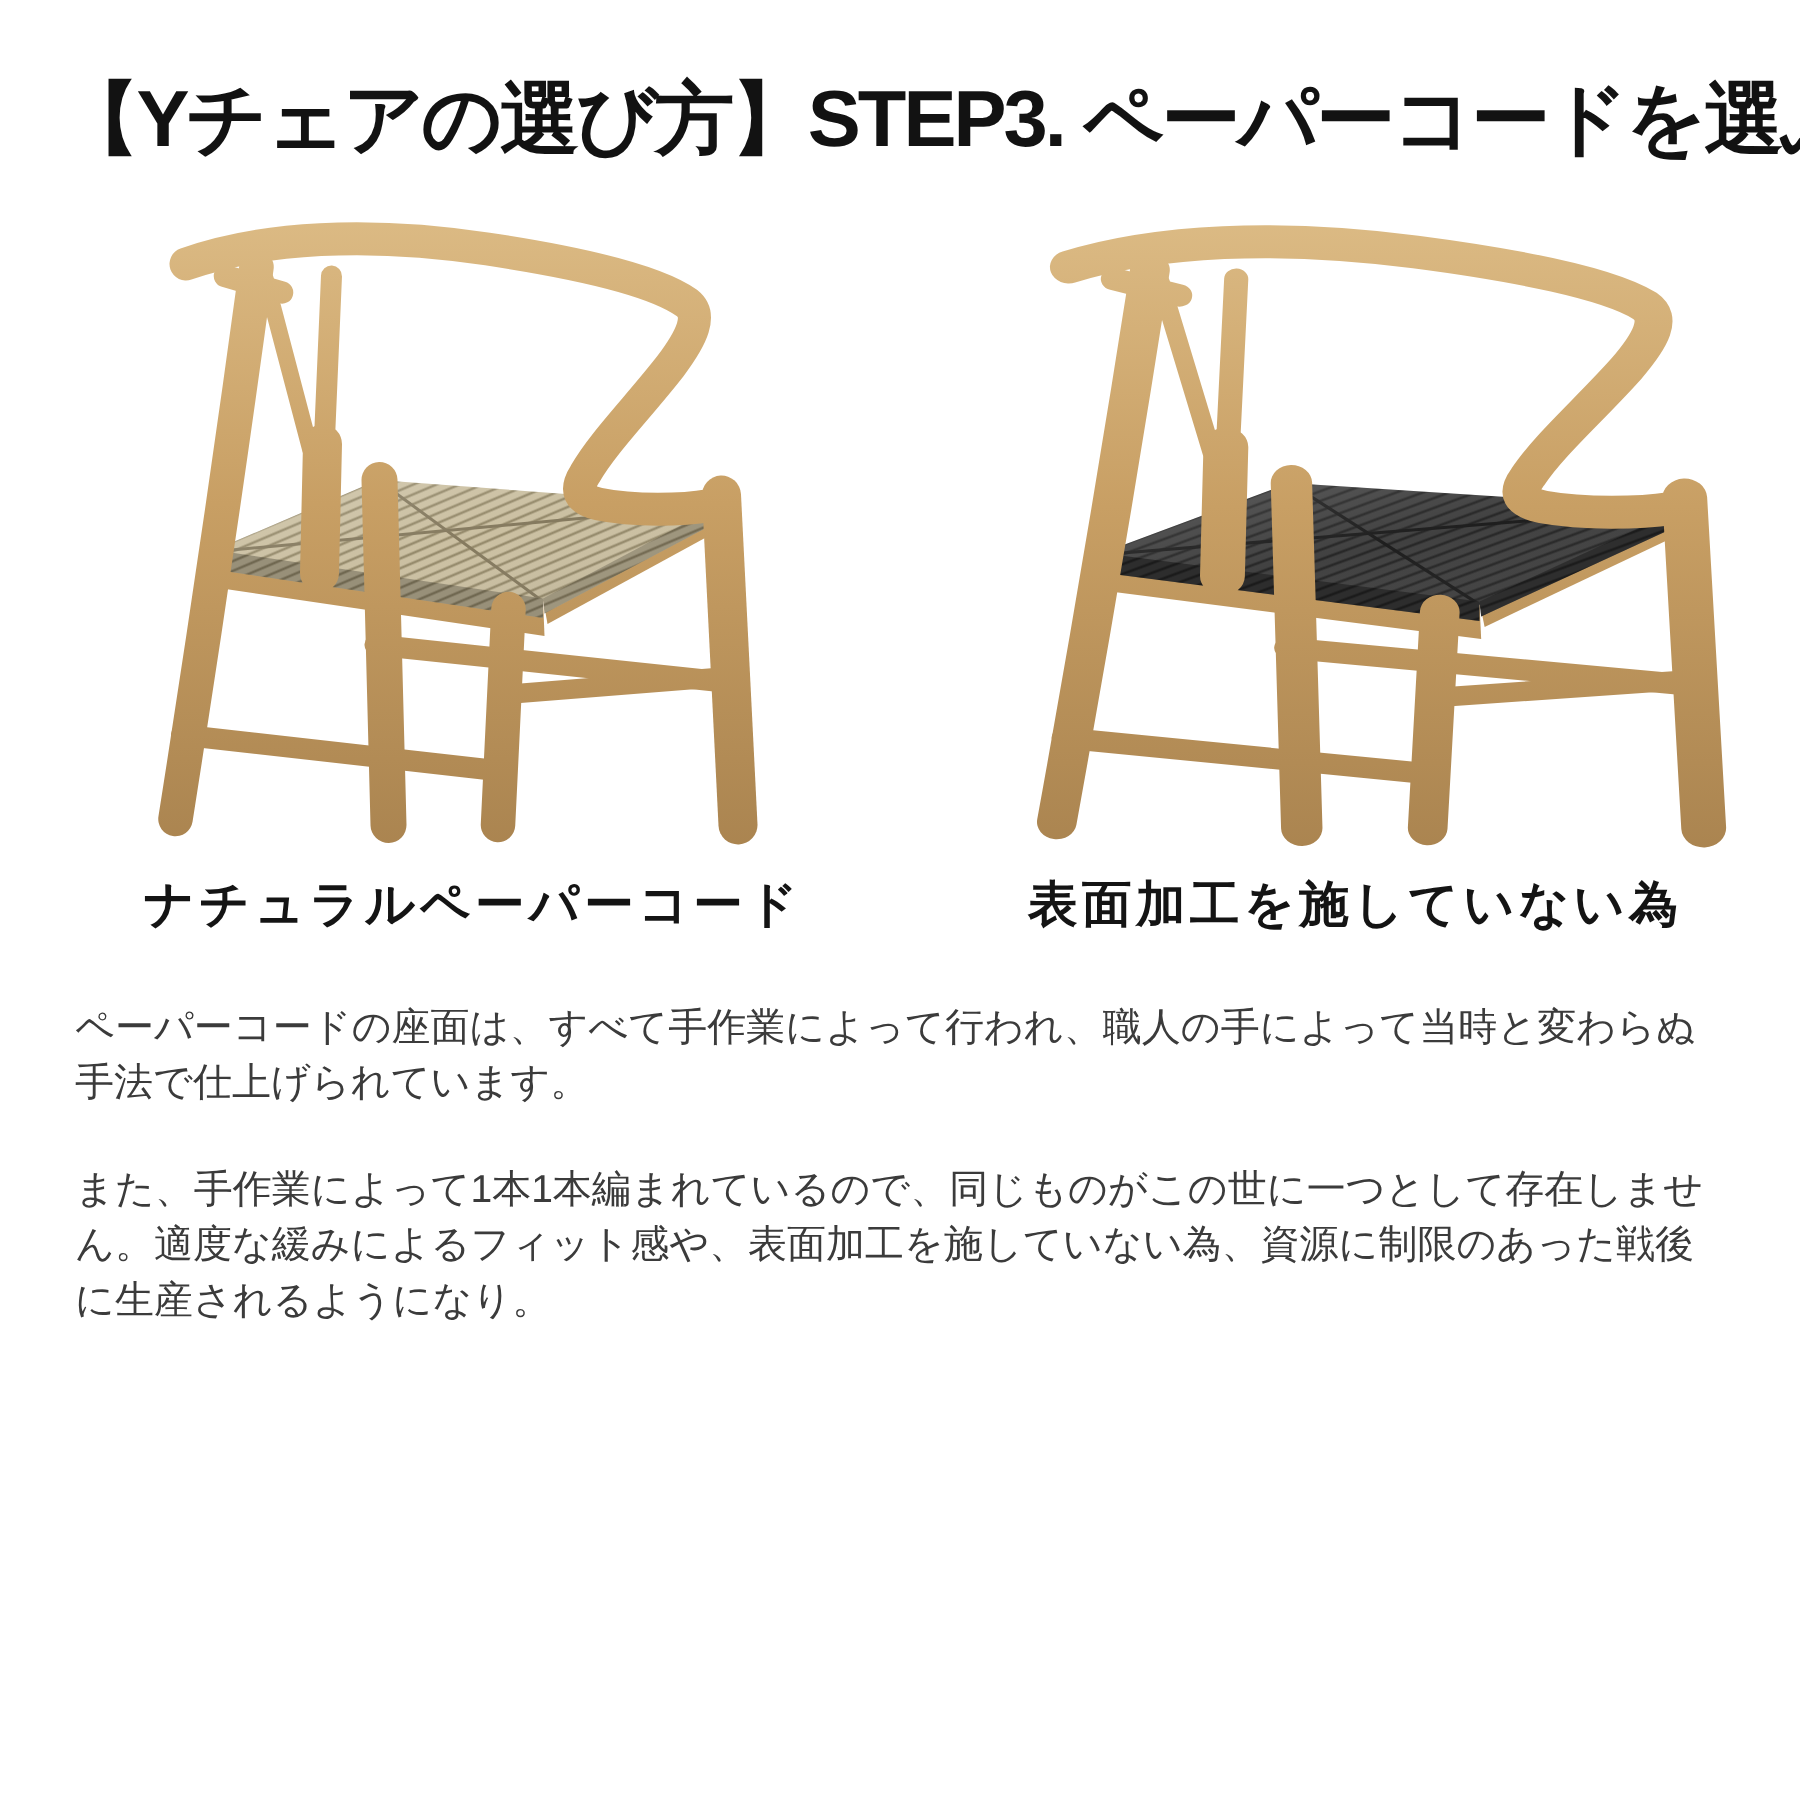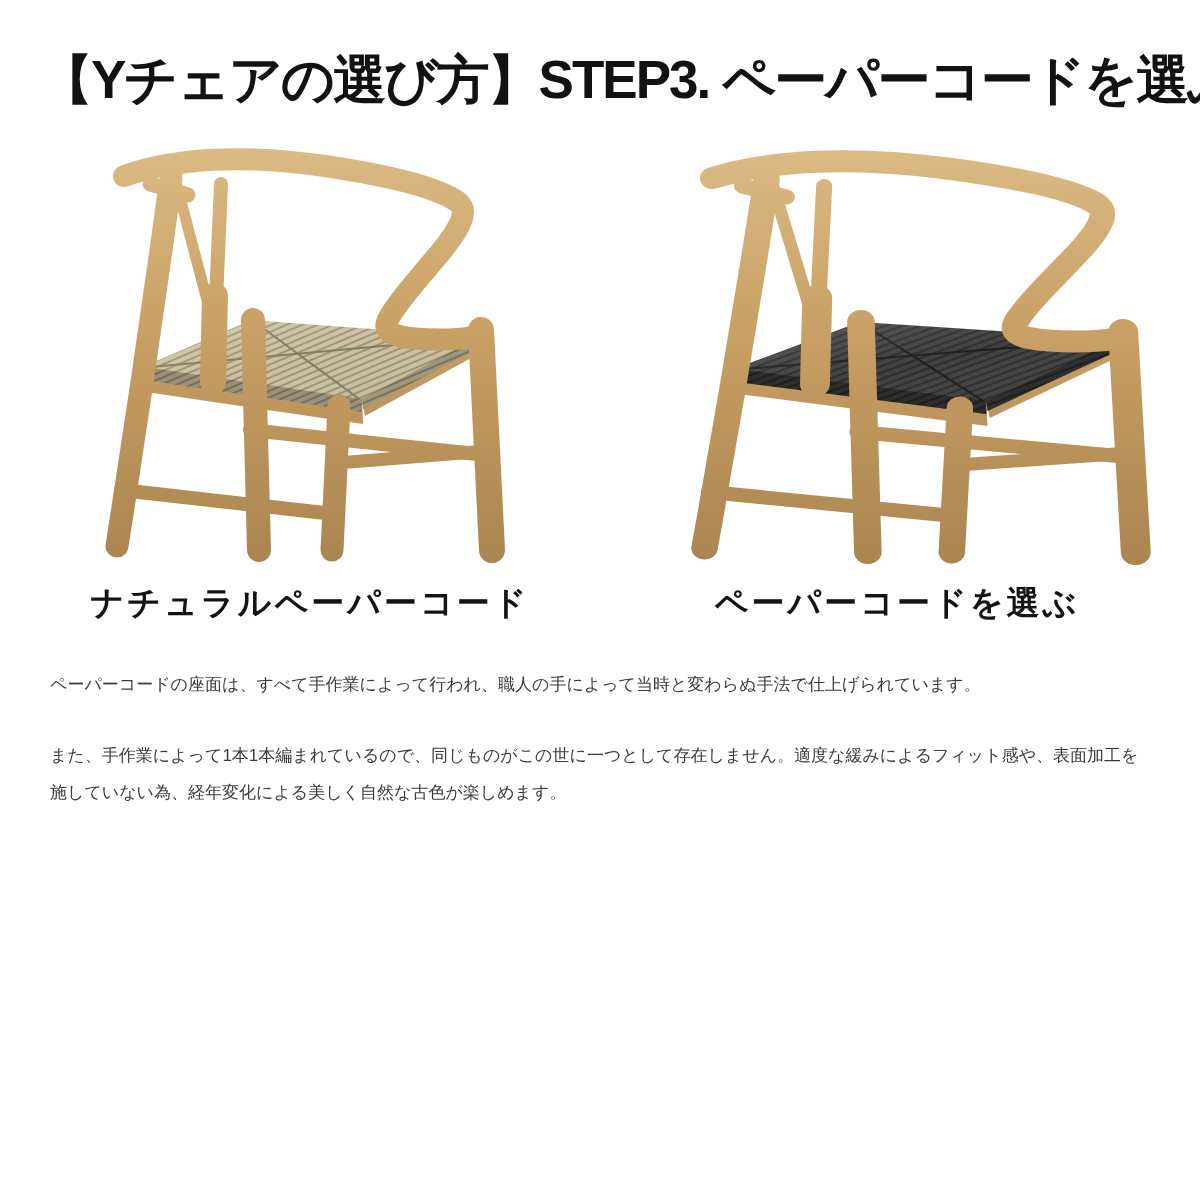--- a/index.html
+++ b/index.html
@@ -7,28 +7,28 @@
     width:1200px;height:1200px;position:relative;overflow:hidden;background:#ffffff;
     font-family:"Liberation Sans","DejaVu Sans",sans-serif;
   }
   .title{
     position:absolute;left:40px;top:50px;margin:0;
     font-size:53px;font-weight:900;letter-spacing:-2px;line-height:60px;
     color:#121212;white-space:nowrap;
   }
   .chairs-svg{position:absolute;left:0;top:0;width:1200px;height:1200px;display:block;}
   .caption{
-    position:absolute;top:581px;width:450px;text-align:center;
+    position:absolute;top:581px;width:450px;text-align:right;
     font-size:33px;font-weight:700;letter-spacing:3px;color:#141414;
   }
   .caption.natural{left:85px;}
   .caption.black{left:672px;}
   .bodytext{
     position:absolute;left:50px;top:666px;width:1104px;
-    font-size:17px;line-height:37px;color:#3b3b3b;
+    font-size:26px;line-height:37px;color:#3b3b3b;
     text-align:left;word-break:break-all;
   }
   .bodytext p{margin:0 0 34px 0;}
 </style>
 </head>
 <body>
 
 <h1 class="title">【Yチェアの選び方】STEP3. ペーパーコードを選ぶ</h1>
 
 <svg class="chairs-svg" viewBox="0 0 1200 1200" aria-hidden="true">
@@ -94,18 +94,18 @@
     <path d="M140 368 L252 320 L481 337 L362 401 Z" fill="url(#sheen)"></path>
     <path d="M138 366 L362 399 L362 412 L138 379 Z" fill="url(#weaveB)"></path>
     <path d="M138 366 L362 399 L362 412 L138 379 Z" fill="rgba(0,0,0,0.3)"></path>
     <path d="M362 399 L481 336 L482 346 L363 409 Z" fill="url(#weaveB)"></path>
     <path d="M362 399 L481 336 L482 346 L363 409 Z" fill="rgba(0,0,0,0.28)"></path>
     <use href="#chairFrame"></use>
   </g>
 </svg>
 
 <div class="caption natural">ナチュラルペーパーコード</div>
-<div class="caption black">ペーパーコードを選ぶ</div>
+<div class="caption black">表面加工を施していない為</div>
 
 <div class="bodytext">
   <p>ペーパーコードの座面は、すべて手作業によって行われ、職人の手によって当時と変わらぬ手法で仕上げられています。</p>
-  <p>また、手作業によって1本1本編まれているので、同じものがこの世に一つとして存在しません。適度な緩みによるフィット感や、表面加工を施していない為、経年変化による美しく自然な古色が楽しめます。</p>
+  <p>また、手作業によって1本1本編まれているので、同じものがこの世に一つとして存在しません。適度な緩みによるフィット感や、表面加工を施していない為、資源に制限のあった戦後に生産されるようになり。</p>
 </div>
 
 </body></html>

